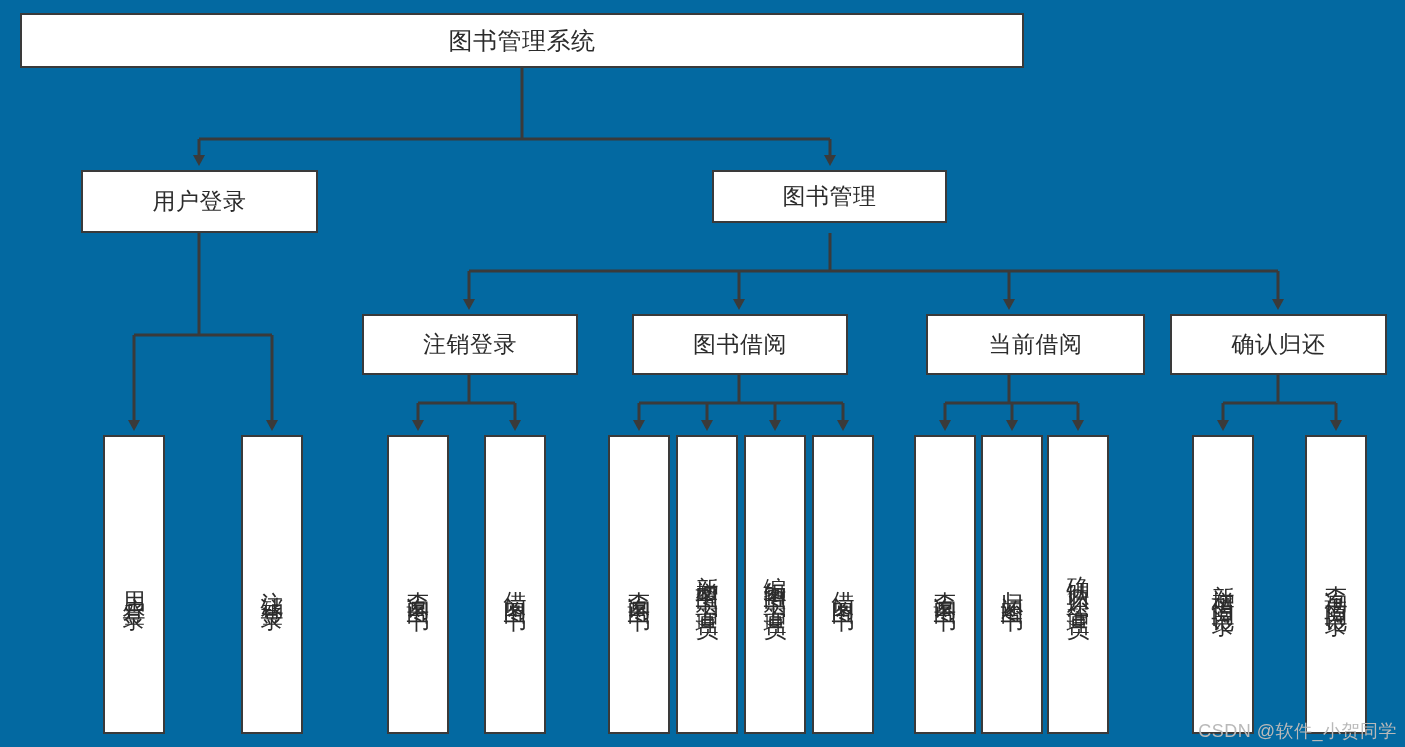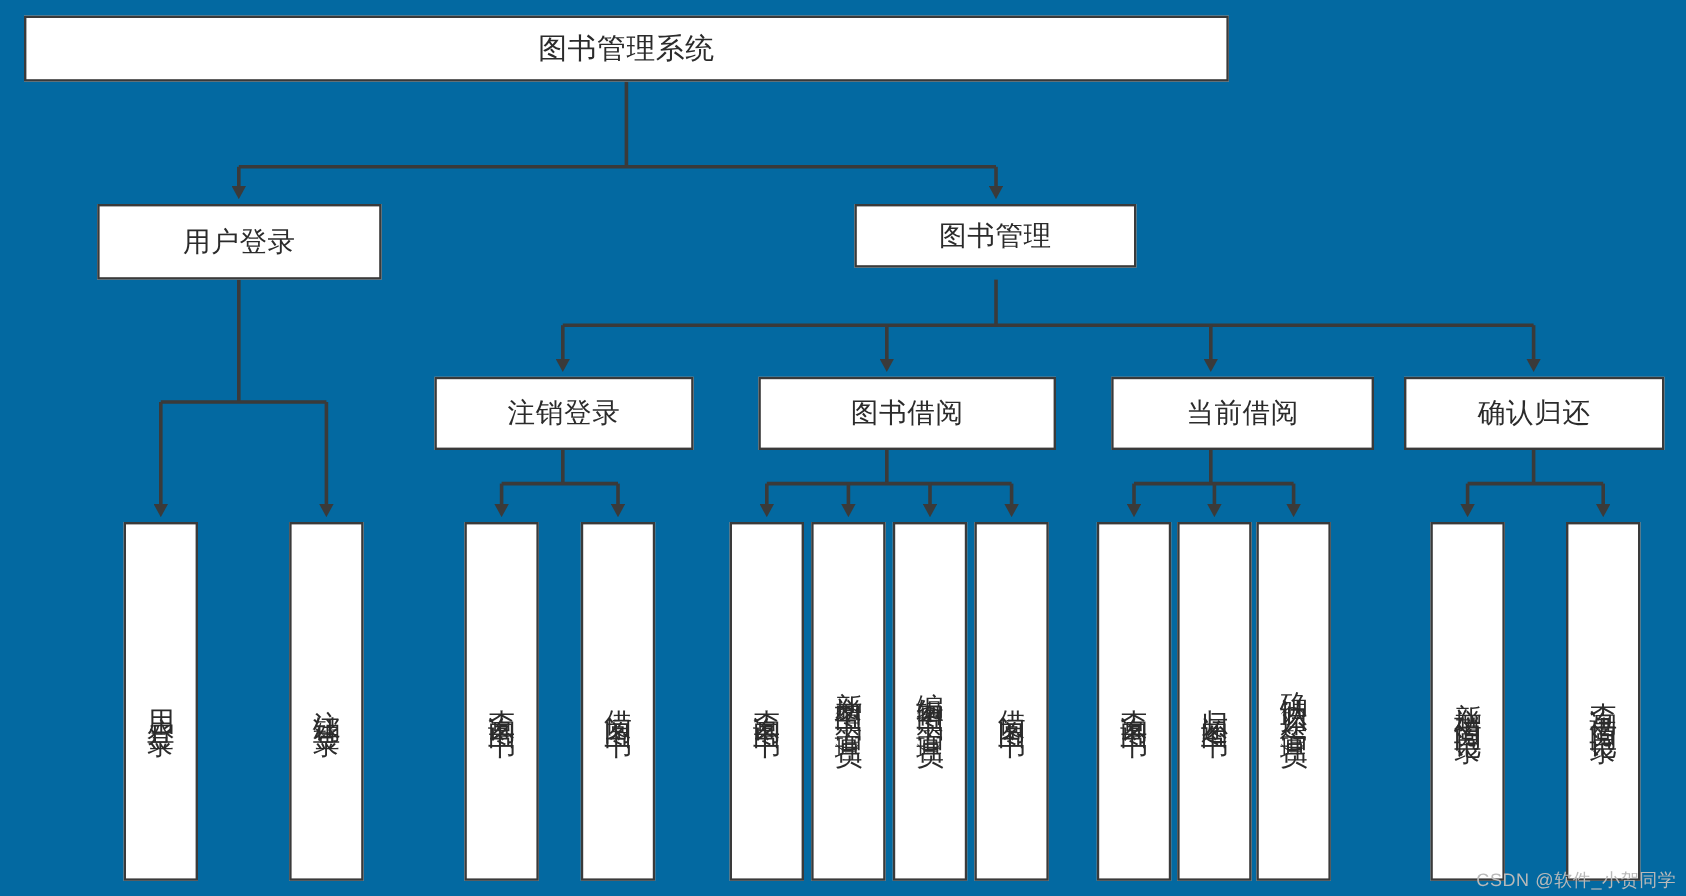--- a/index.html
+++ b/index.html
@@ -60,21 +60,21 @@
     font-size: 23px;
     line-height: 1.18;
     letter-spacing: 6px;
     white-space: nowrap;
     max-height: 276px;
   }
   #watermark {
     position: absolute;
     right: 8px;
     bottom: 4px;
-    font-size: 15px;
+    font-size: 18px;
     color: #b9b9b9;
     white-space: nowrap;
     letter-spacing: 0.5px;
   }
 </style>
 </head>
 <body>
 
 <div id="canvas">
 
@@ -135,21 +135,21 @@
   <div class="node horiz" style="left:81px; top:170px; width:237px; height:63px;">
     <span class="label">用户登录</span>
   </div>
   <div class="node horiz" style="left:712px; top:170px; width:235px; height:53px;">
     <span class="label">图书管理</span>
   </div>
 
   <div class="node horiz" style="left:362px; top:314px; width:216px; height:61px;">
     <span class="label">注销登录</span>
   </div>
-  <div class="node horiz" style="left:632px; top:314px; width:248px; height:61px;">
+  <div class="node horiz" style="left:632px; top:314px; width:216px; height:61px;">
     <span class="label">图书借阅</span>
   </div>
   <div class="node horiz" style="left:901px; top:314px; width:219px; height:61px;margin-left:25px;">
     <span class="label">当前借阅</span>
   </div>
   <div class="node horiz" style="left:1170px; top:314px; width:217px; height:61px;">
     <span class="label">确认归还</span>
   </div>
 
   <div class="node vert" style="left:103px; top:435px; width:62px; height:299px;">

